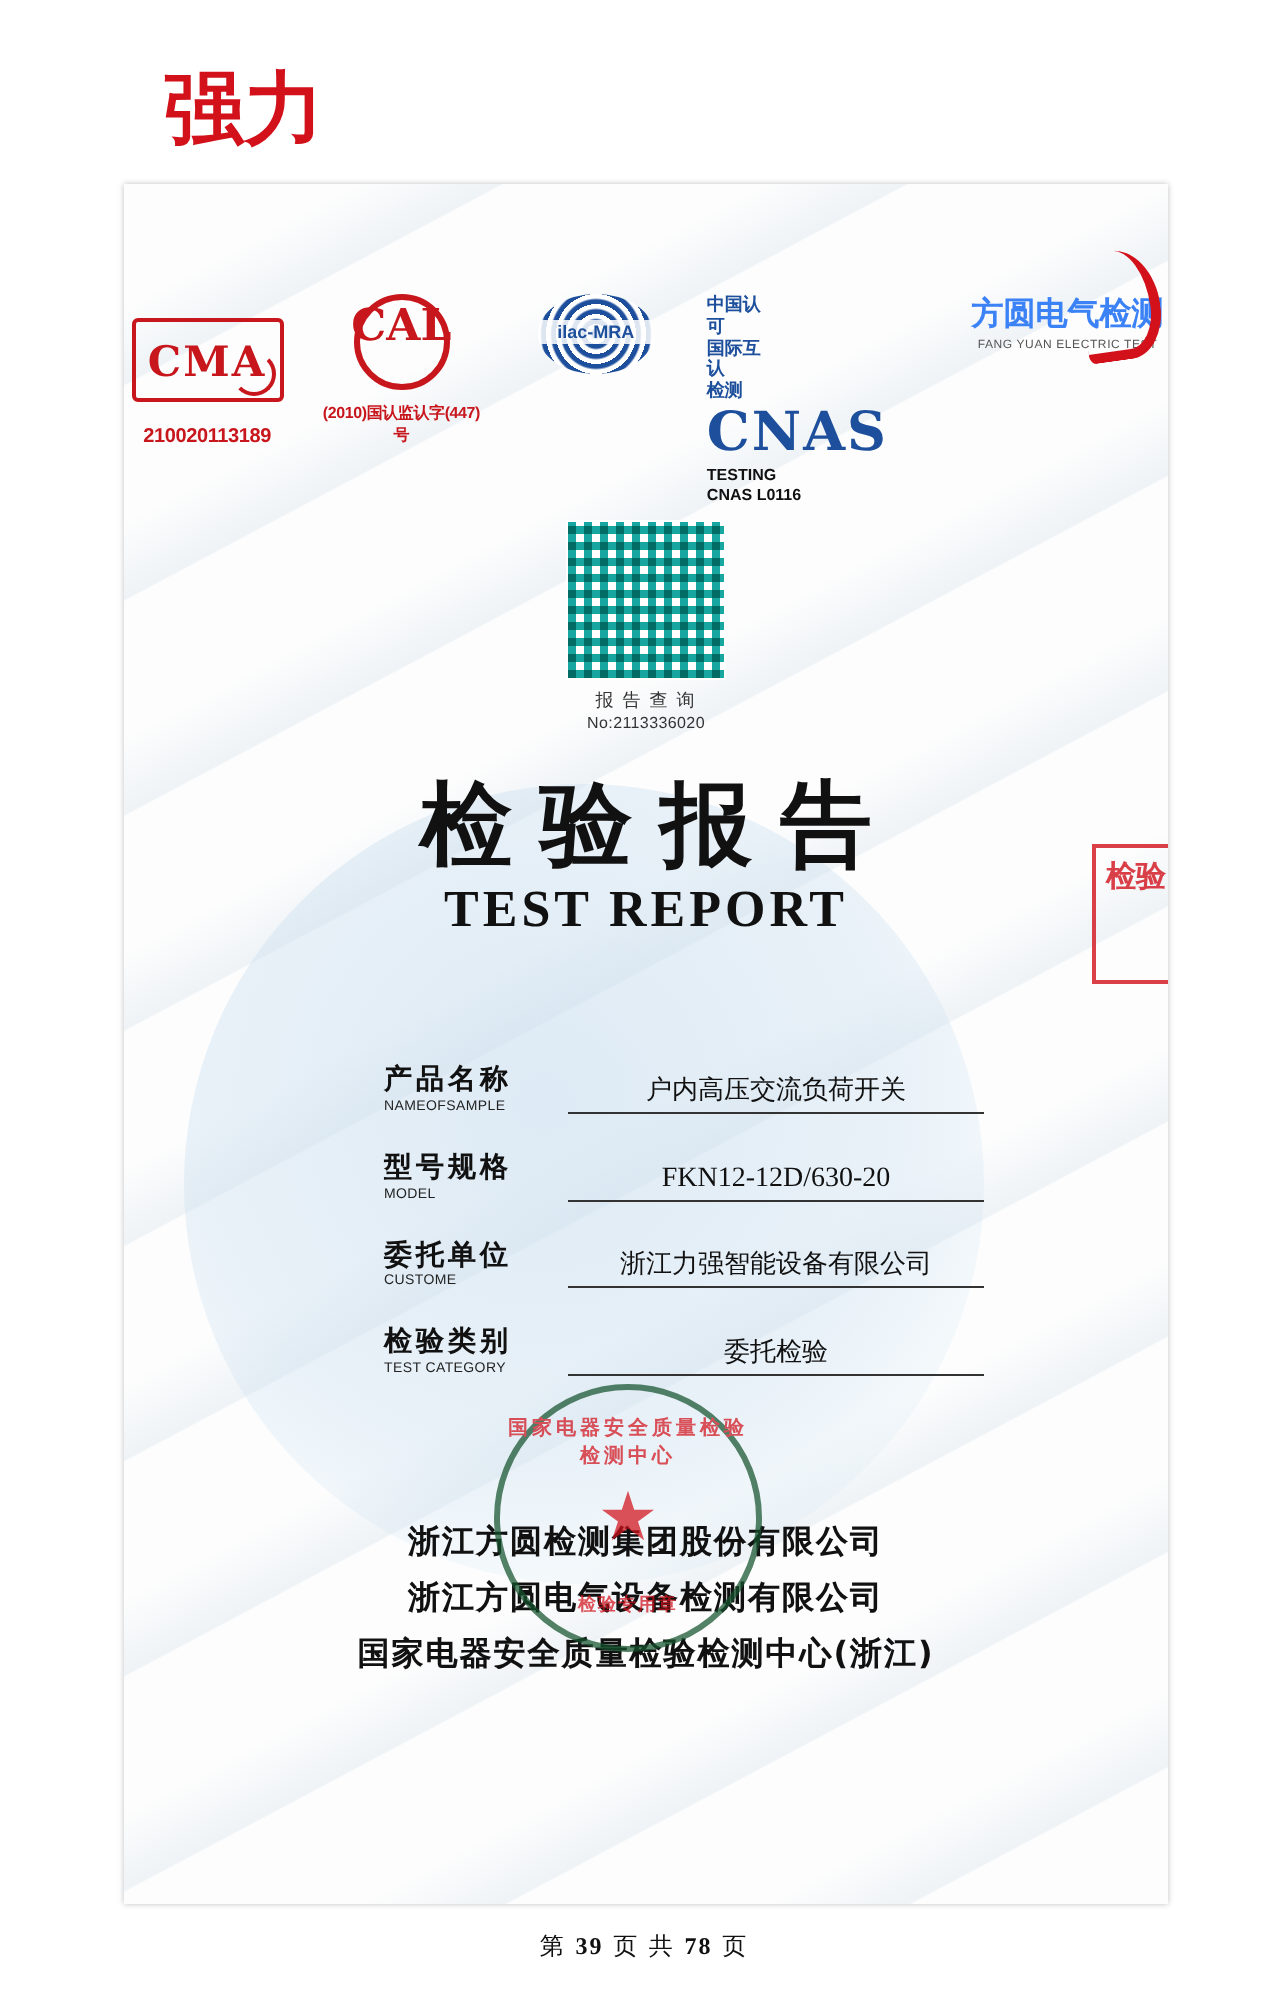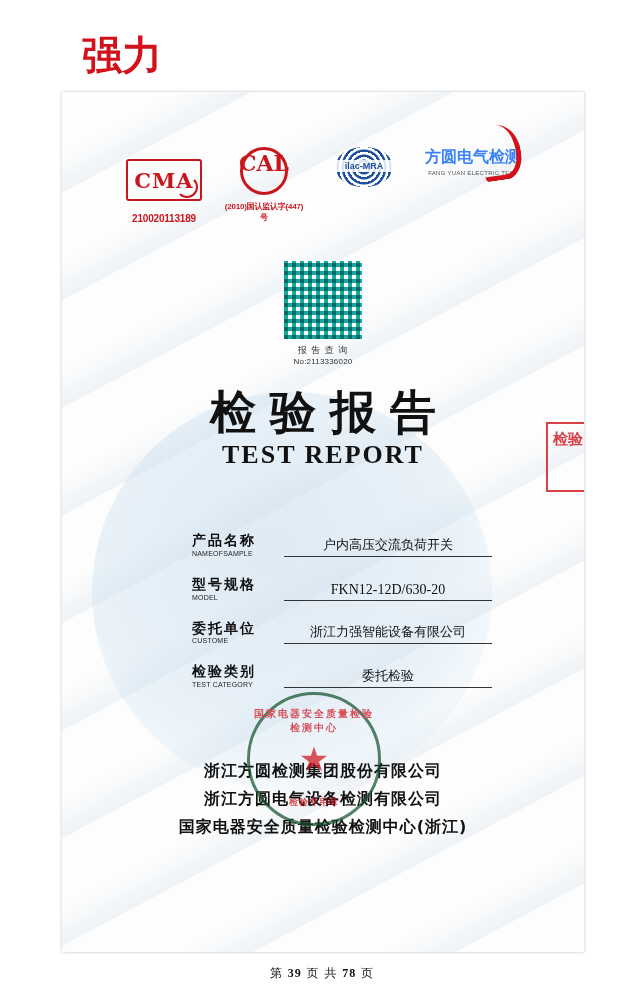--- a/index.html
+++ b/index.html
@@ -446,20 +446,30 @@
         </div>
         <div class="cert-code" style="font-size:8px;">(2010)国认监认字(447)号</div>
       </div>
 
       <div class="ilac">
         <div class="ilac-mark">
           <span>ilac-MRA</span>
         </div>
       </div>
 
+      <div class="cnas-block">
+        <div class="cnas-cn" style="white-space:pre-line; display:inline-block; vertical-align:top; width:34px;">中国认可
+国际互认
+检测</div>
+        <div style="display:inline-block; vertical-align:top;">
+          <div class="cnas-word">CNAS</div>
+          <div class="cnas-lines" style="white-space:pre-line;">TESTING
+CNAS L0116</div>
+        </div>
+      </div>
 
       <div class="fy-block">
         <div class="fy-swoosh"></div>
         <div class="fy-name">方圆电气检测</div>
         <div class="fy-sub">FANG YUAN ELECTRIC TEST</div>
       </div>
 
     </div>
 
     <div class="qr-wrap">

